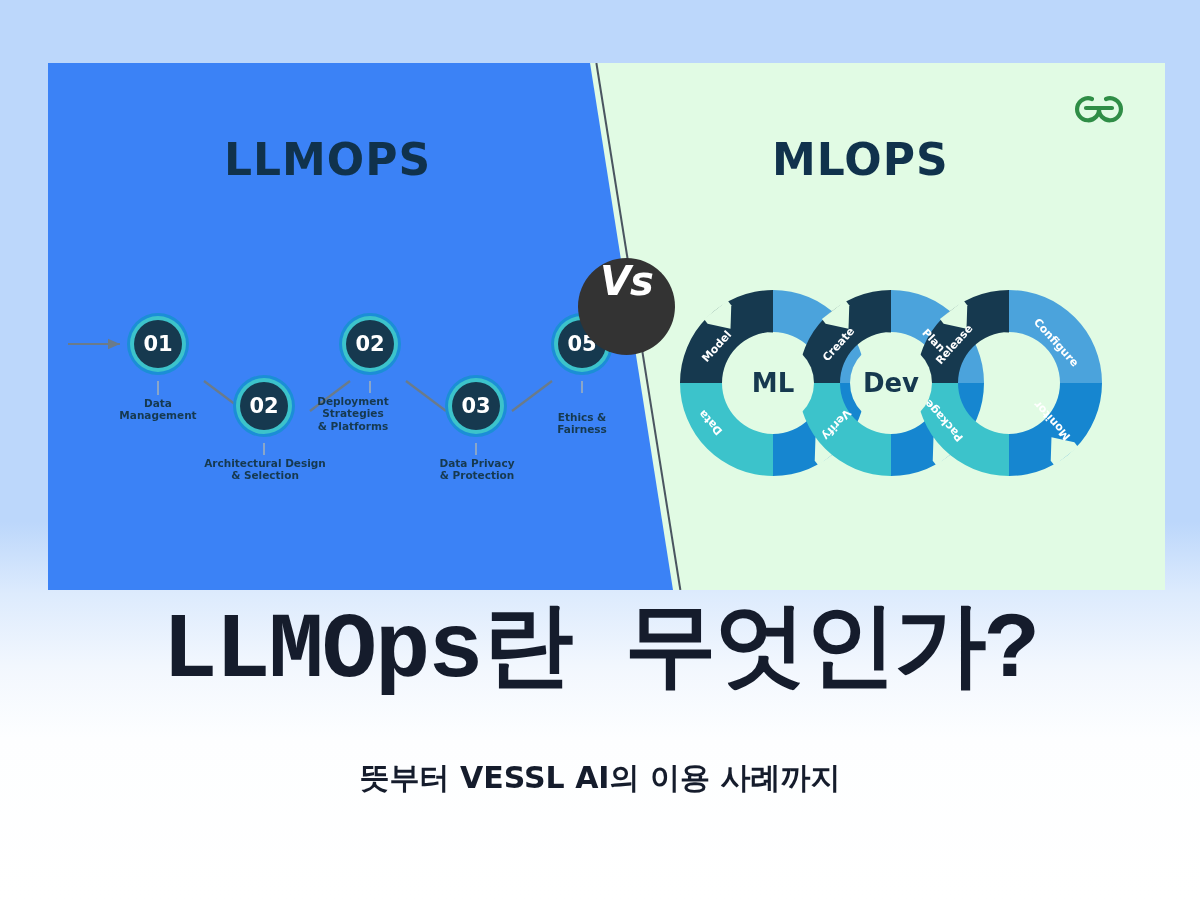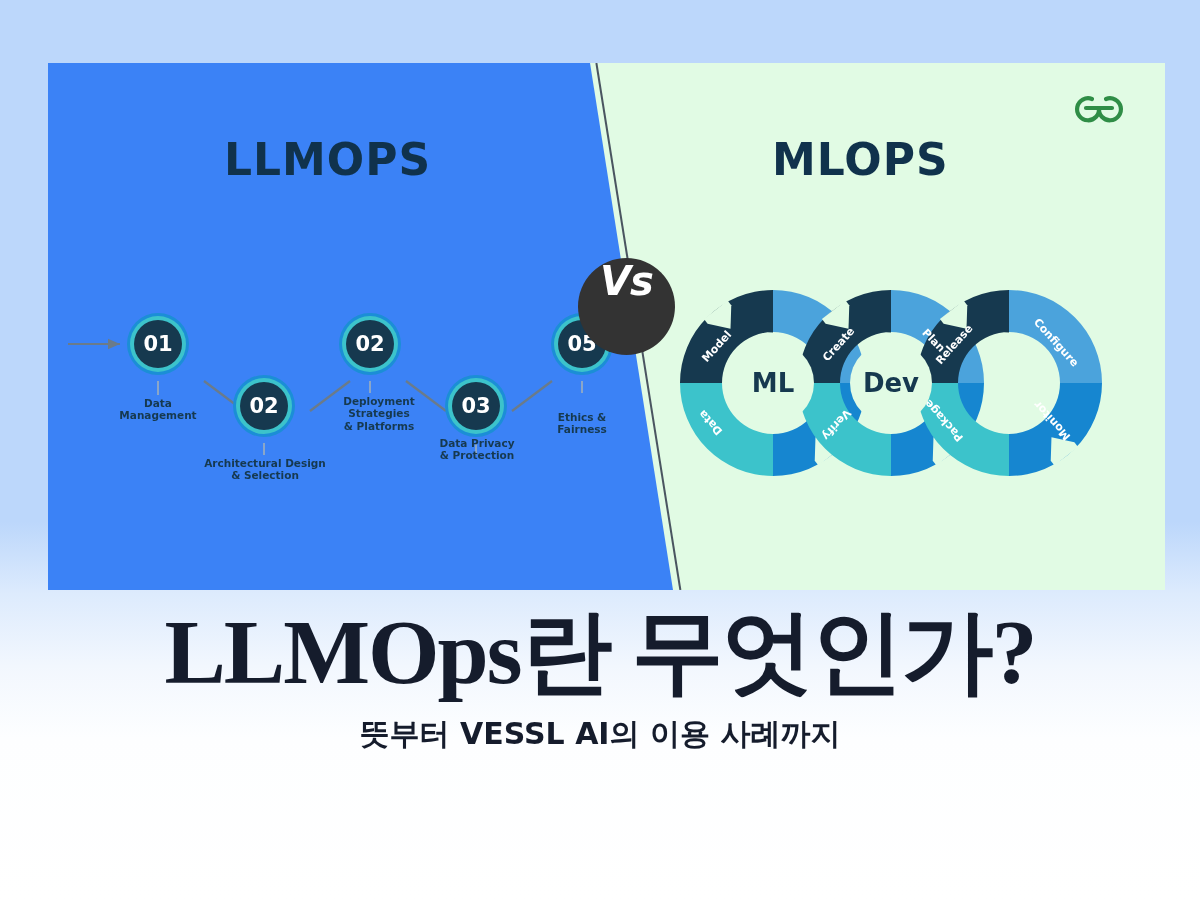--- a/index.html
+++ b/index.html
@@ -193,28 +193,28 @@
   
   #main-title {
     position: absolute;
     left: 0;
     top: 604px;
     width: 1200px;
     text-align: center;
     font-size: 92px;
     font-weight: bold;
     color: #151c2c;
-    font-family: Liberation Serif, serif;
+    font-family: Liberation Mono, monospace;
     letter-spacing: -2px;
     line-height: 1.05;
   }
   #main-subtitle {
     position: absolute;
     left: 0;
-    top: 714px;
+    top: 758px;
     width: 1200px;
     text-align: center;
     font-size: 30px;
     font-weight: bold;
     color: #151c2c;
     font-family: "DejaVu Sans", sans-serif;
   }
 </style>
 </head>
 <body>
@@ -282,31 +282,31 @@
     </div>
     <div class="step-label" style="left:126px;top:394px;width:182px;">Architectural Design
 &amp; Selection</div>
 
     <div class="step-node" style="left:291px;top:250px;">
       <div class="step-ring"></div>
       <div class="step-inner">
         <span>02</span>
       </div>
     </div>
-    <div class="step-label" style="left:260px;top:332px;width:142px;">Deployment
+    <div class="step-label" style="left:234px;top:332px;width:142px;">Deployment
 Strategies
 &amp; Platforms</div>
 
     <div class="step-node" style="left:397px;top:312px;">
       <div class="step-ring"></div>
       <div class="step-inner">
         <span>03</span>
       </div>
     </div>
-    <div class="step-label" style="left:348px;top:374px;width:162px;">Data Privacy
+    <div class="step-label" style="left:348px;top:394px;width:162px;">Data Privacy
 &amp; Protection</div>
 
     <div class="step-node" style="left:503px;top:250px;">
       <div class="step-ring"></div>
       <div class="step-inner">
         <span>05</span>
       </div>
     </div>
     <div class="step-label" style="left:473px;top:332px;width:122px;margin-top:16px;">Ethics &amp;
 Fairness</div>

